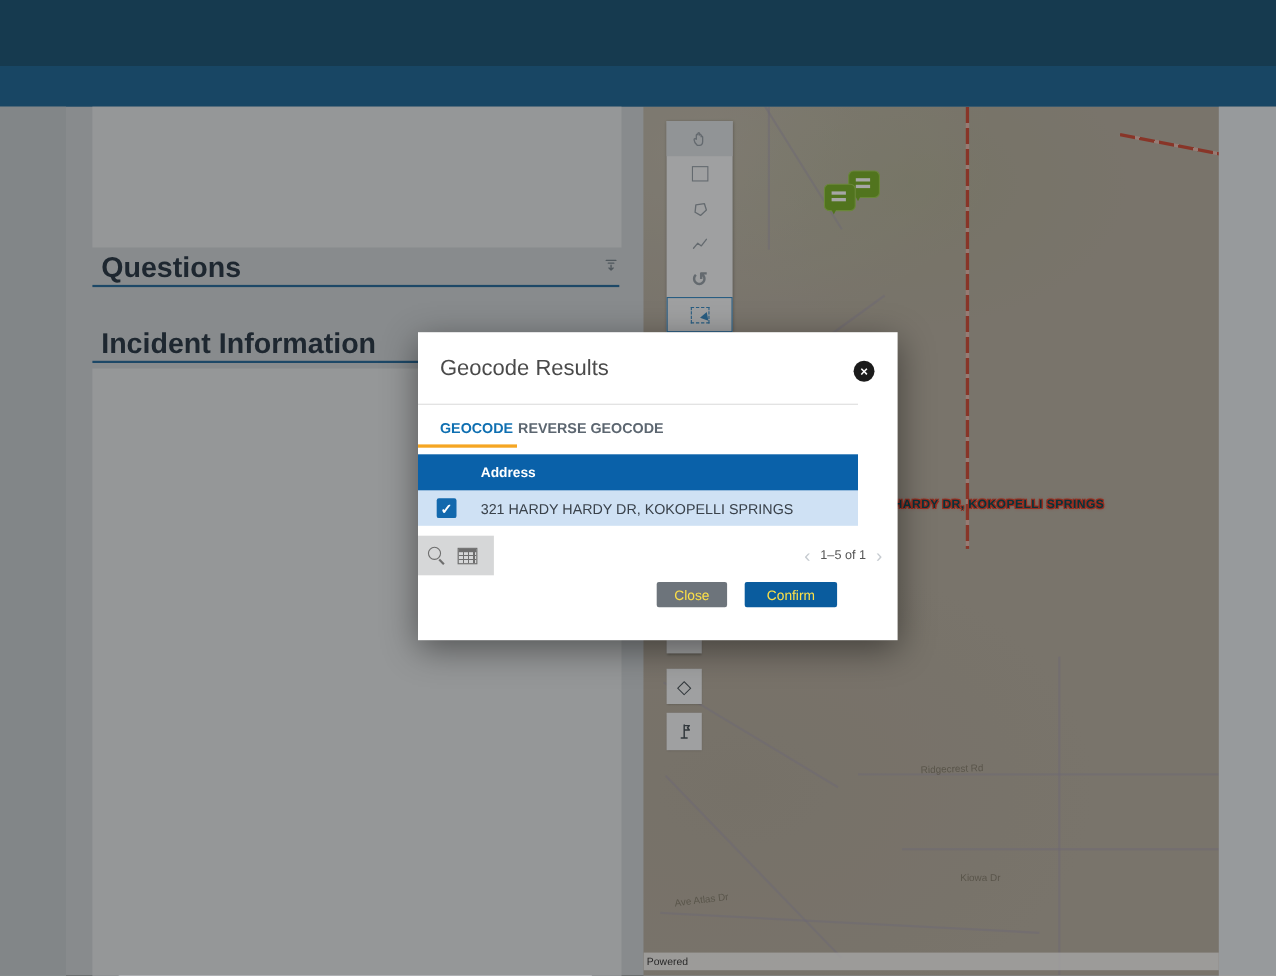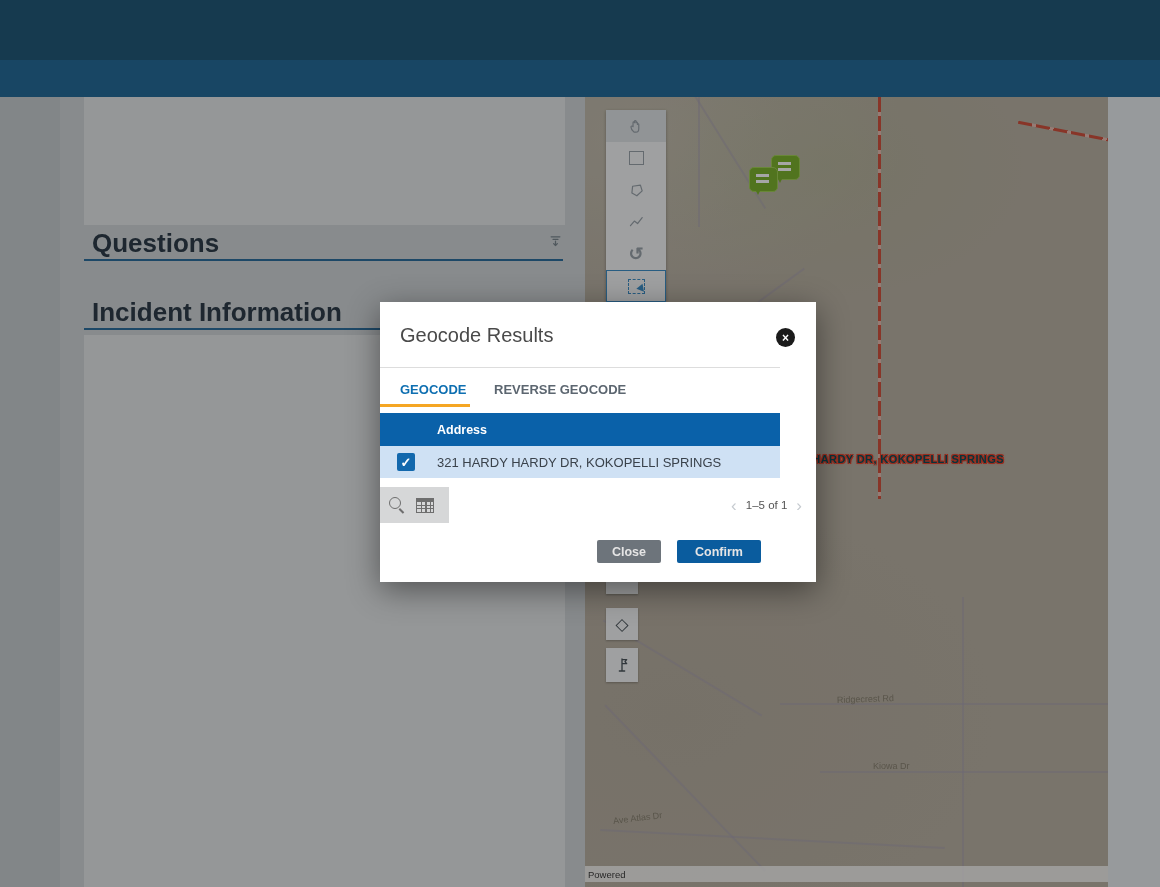--- a/index.html
+++ b/index.html
@@ -109,22 +109,22 @@
   .m-thead{position:absolute;left:0;top:111px;width:400px;height:33px;background:#0a61a9;color:#fff;
            font-size:12.5px;font-weight:bold;display:flex;align-items:center}
   .m-row{position:absolute;left:0;top:144px;width:400px;height:32px;background:#cfe1f4;display:flex;align-items:center}
   .m-check{position:absolute;left:17px;top:7px;width:18px;height:18px;background:#1268ad;border-radius:2px;
            color:#fff;font-size:13px;font-weight:bold;display:flex;align-items:center;justify-content:center}
   .m-rowtxt{margin-left:57px;font-size:13px;color:#3a424b}
   .m-tools{position:absolute;left:0;top:185px;width:69px;height:36px;background:#d6d7d8;display:flex;align-items:center;gap:10px;padding-left:9px;box-sizing:border-box;color:#6e6e6e}
   .m-pager{position:absolute;right:14px;top:185px;height:36px;display:flex;align-items:center;gap:9px}
   .m-chev{font-size:17px;color:#c6cbd0;line-height:1}
   .m-count{font-size:11.5px;color:#555}
-  .m-btn{position:absolute;top:238px;height:23px;border:none;border-radius:2px;color:#e5e5e5;
-         font-size:12.5px;font-weight:bold;display:flex;align-items:center;justify-content:center;font-family:"Liberation Sans",sans-serif}
+  .m-btn{position:absolute;top:227px;height:23px;border:none;border-radius:2px;color:#fde047;
+         font-size:12.5px;font-weight:normal;display:flex;align-items:center;justify-content:center;font-family:"Liberation Sans",sans-serif}
   .tblico{width:16px;height:13px;border:1.6px solid #6e6e6e;
           background:linear-gradient(#6e6e6e,#6e6e6e) 0 0/16px 3px no-repeat,
           repeating-linear-gradient(90deg,transparent 0 3.6px,#6e6e6e 3.6px 4.8px),
           repeating-linear-gradient(0deg,transparent 0 2.6px,#6e6e6e 2.6px 3.6px)}
   
   .i-search{position:relative;width:17px;height:17px;display:inline-block}
   .i-search::before{content:"";position:absolute;left:0;top:0;width:10px;height:10px;border:1.8px solid currentColor;border-radius:50%}
   .i-search::after{content:"";position:absolute;left:11px;top:11px;width:6px;height:1.8px;background:currentColor;transform:rotate(45deg);transform-origin:0 0}
   svg.ic{display:block;stroke:currentColor;fill:none;stroke-width:1.7;stroke-linecap:round;stroke-linejoin:round}
 </style>
@@ -299,21 +299,21 @@
     <div class="road" style="left:195px;top:606px;width:380px;height:2px"></div>
     <div class="road" style="left:377px;top:500px;width:2px;height:290px"></div>
     <div class="road" style="left:235px;top:674px;width:340px;height:2px"></div>
     <div class="road" style="left:-15px;top:690px;width:230px;height:2px;transform:rotate(46deg)"></div>
     <div class="road" style="left:5px;top:570px;width:185px;height:2px;transform:rotate(31deg)"></div>
     <div class="road" style="left:15px;top:741px;width:345px;height:2px;transform:rotate(3deg)"></div>
     <div class="roadred" style="left:293px;top:0;height:402px"></div>
     <div class="roadred" style="left:432px;top:36px;height:3px;width:128px;transform:rotate(11deg);background:repeating-linear-gradient(90deg,#d1523e 0 14px,#e9bdb2 14px 18px)"></div>
 
     <div class="streetlbl" style="left:252px;top:597px;transform:rotate(-2deg)">Ridgecrest Rd</div>
-    <div class="streetlbl" style="left:288px;top:664px">Kiowa Dr</div>
+    <div class="streetlbl" style="left:288px;top:696px">Kiowa Dr</div>
     <div class="streetlbl" style="left:28px;top:716px;transform:rotate(-7deg)">Ave Atlas Dr</div>
 
     <div class="redlbl" style="left:183px;top:356px">HARDY HARDY DR, KOKOPELLI SPRINGS</div>
 
     <div class="marker" style="left:186px;top:58px">
         <div class="bars"></div>
       </div>
     <div class="marker" style="left:164px;top:70px">
         <div class="bars"></div>
       </div>
@@ -432,21 +432,21 @@
   <div class="abs ric" style="left:1123px;top:838px;font-size:20px;font-weight:bold">«</div>
 
   <div class="dim"></div>
 
   <div class="abs modal">
     <div class="m-title">Geocode Results</div>
     <div class="m-close">×</div>
     <div class="m-div"></div>
 
     <div class="m-tab on" style="left:20px">GEOCODE</div>
-    <div class="m-tab off" style="left:114px">REVERSE GEOCODE</div>
+    <div class="m-tab off" style="left:91px">REVERSE GEOCODE</div>
     <div class="m-orange"></div>
 
     <div class="m-thead">
       <span style="margin-left:57px">Address</span>
     </div>
 
     <div class="m-row">
       <span class="m-check">✓</span>
       <span class="m-rowtxt">321 HARDY HARDY DR, KOKOPELLI SPRINGS</span>
     </div>

